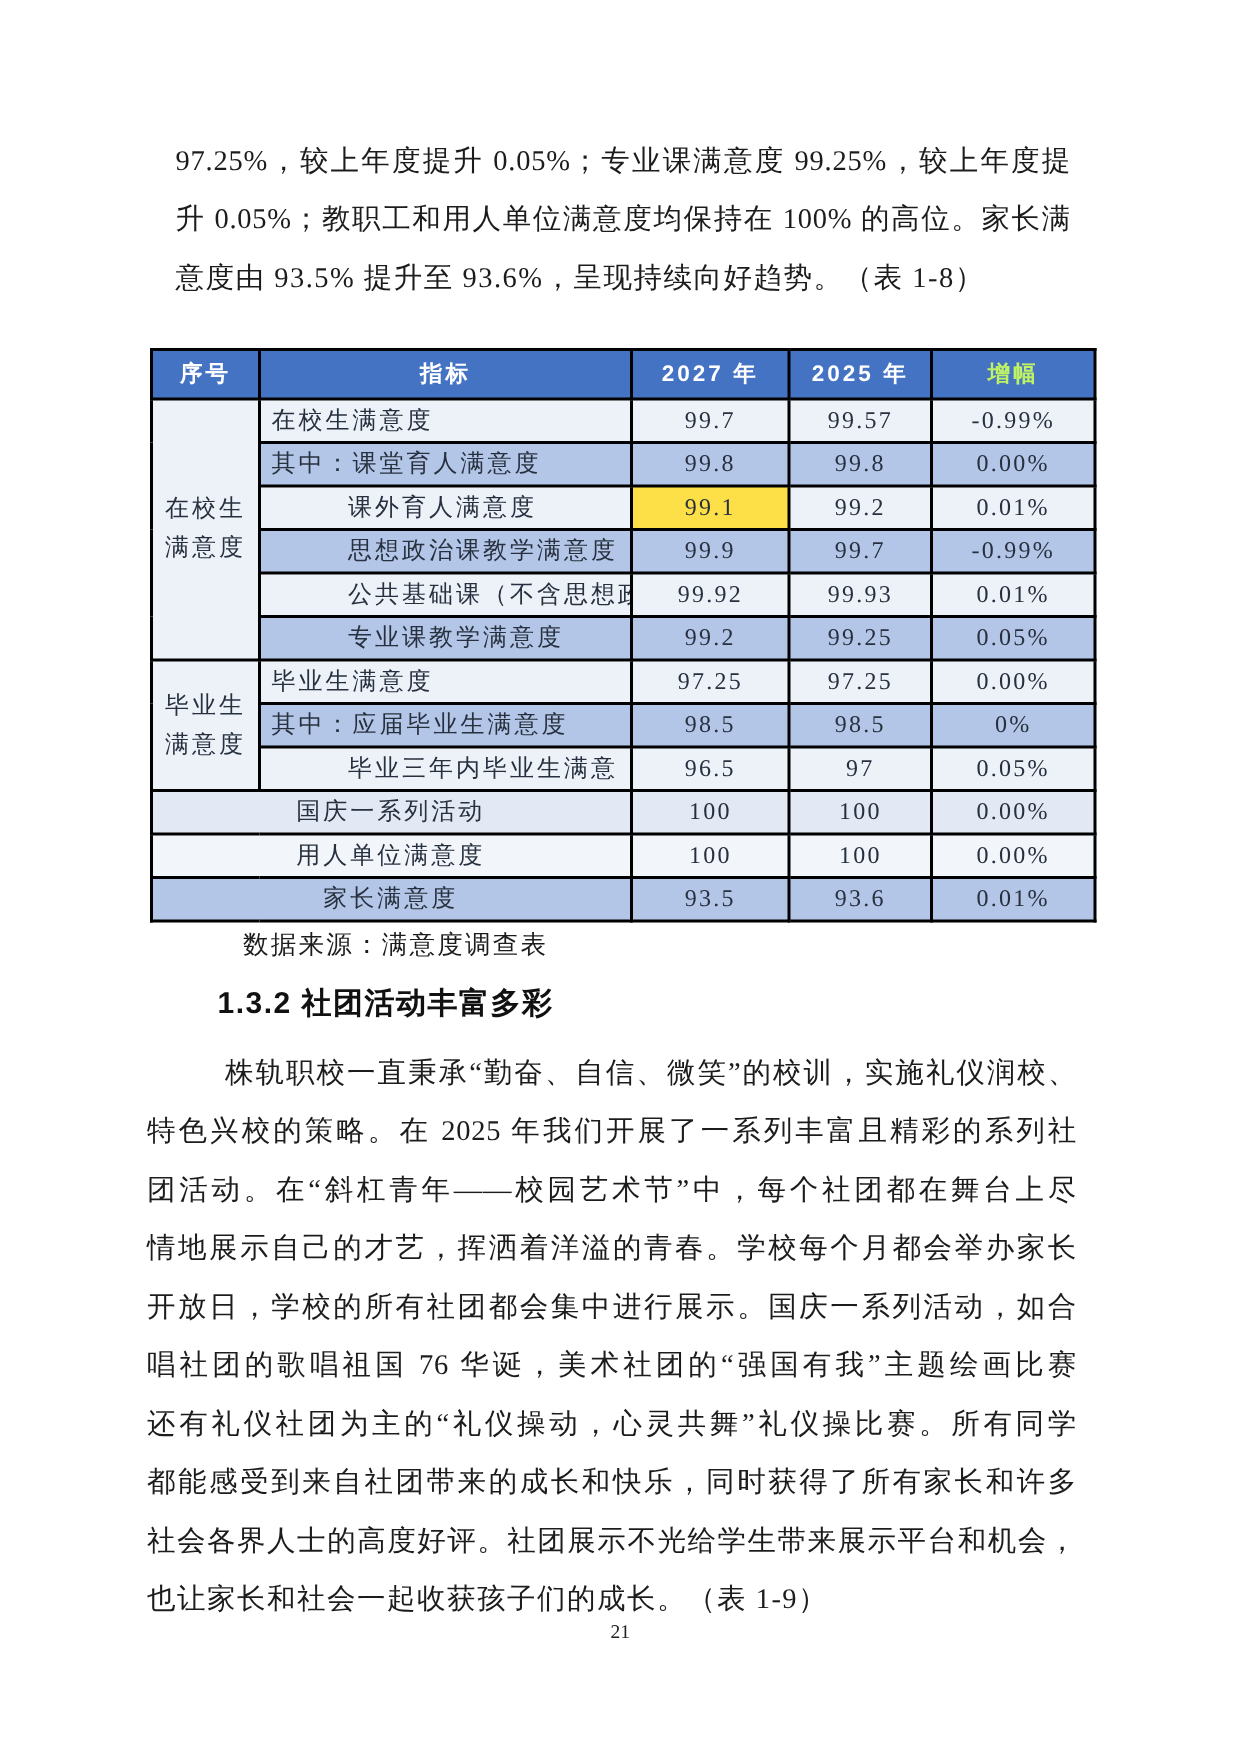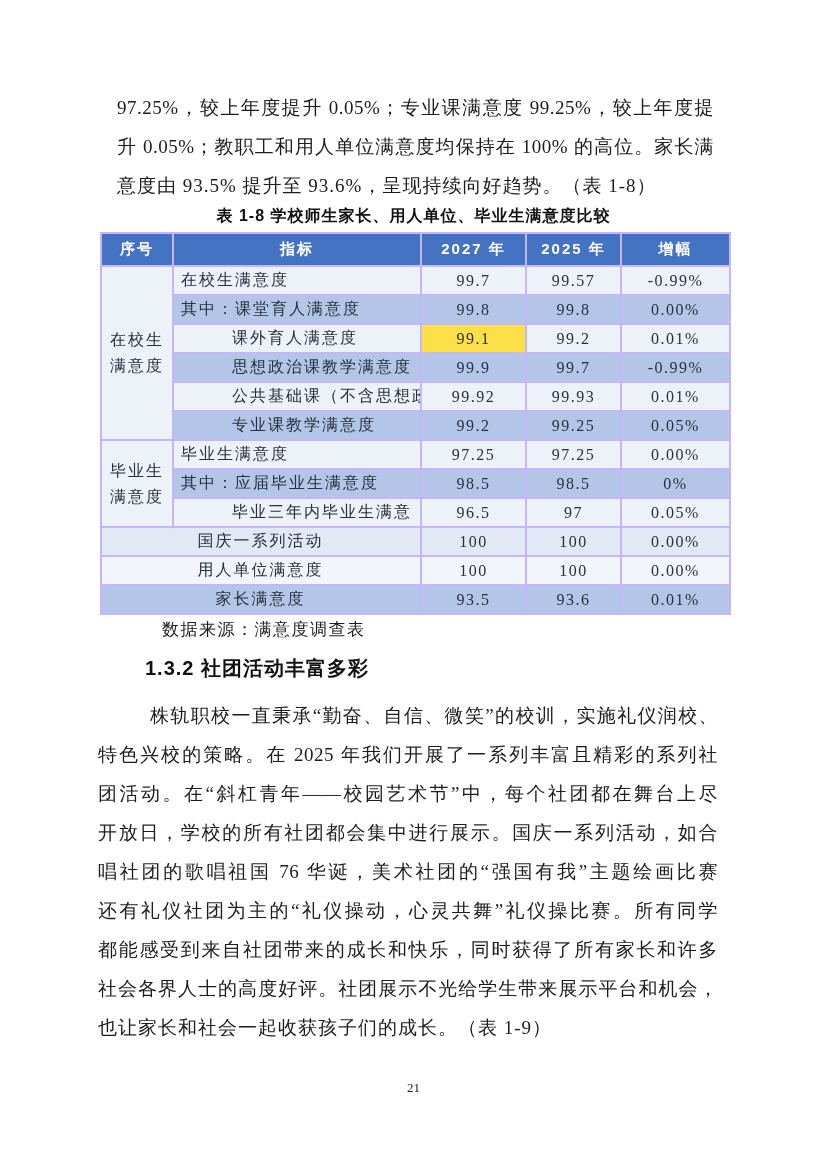--- a/index.html
+++ b/index.html
@@ -32,21 +32,21 @@
   .sat-table {
     position: absolute; left: 100px; top: 232px;
     width: 629px; table-layout: fixed;
     border-collapse: collapse; border-spacing: 0;
   }
   .sat-table col.c-seq    { width: 72px; }
   .sat-table col.c-ind    { width: 248px; }
   .sat-table col.c-2024   { width: 105px; }
   .sat-table col.c-2025   { width: 95px; }
   .sat-table col.c-change { width: 109px; }
-  .sat-table th, .sat-table td { border: 2px solid #c4b5fd; }
+  .sat-table th, .sat-table td { border: 2px solid #000000; }
   .sat-table th {
     height: 29px; font-family: "Liberation Sans", "DejaVu Sans", sans-serif;
     font-weight: bold; font-size: 15px; letter-spacing: 2px; text-align: center;
   }
   .sat-table td { height: 25px; font-size: 16px; color: #27303f; }
   .group-cell {
     text-align: center; letter-spacing: 2px; padding: 0 6px;
     line-height: 26px; word-break: break-all;
   }
   .indicator-cell {
@@ -80,37 +80,36 @@
 <body>
 
 <div class="page">
 
   <div class="para para1" id="para1">
       <div class="line">97.25%，较上年度提升 0.05%；专业课满意度 99.25%，较上年度提</div>
       <div class="line">升 0.05%；教职工和用人单位满意度均保持在 100% 的高位。家长满</div>
       <div class="line last">意度由 93.5% 提升至 93.6%，呈现持续向好趋势。（表 1-8）</div>
     </div>
 
-  <div class="table-title">表 1-8 学校师生家长、用人单位、毕业生满意度比较</div>
 
   <table class="sat-table">
     <colgroup>
       <col class="c-seq">
         <col class="c-ind">
         <col class="c-2024">
         <col class="c-2025">
         <col class="c-change">
     </colgroup>
     <thead>
       <tr>
         <th style="background: rgb(69, 115, 196); color: rgb(255, 255, 255);">序号</th>
         <th style="background: rgb(69, 115, 196); color: rgb(255, 255, 255);">指标</th>
         <th style="background: rgb(69, 115, 196); color: rgb(255, 255, 255);">2027 年</th>
         <th style="background: rgb(69, 115, 196); color: rgb(255, 255, 255);">2025 年</th>
-        <th style="background: rgb(69, 115, 196); color: #ffffff;">增幅</th>
+        <th style="background: rgb(69, 115, 196); color: #bef264;">增幅</th>
       </tr>
     </thead>
     <tbody id="table-body">
         <tr>
           <td rowspan="6" class="group-cell" style="background: rgb(237, 241, 248);">在校生满意度</td>
           <td class="indicator-cell" style="background: rgb(237, 241, 248);">在校生满意度</td>
           <td class="num-cell" style="background: rgb(237, 241, 248);">99.7</td>
           <td class="num-cell" style="background: rgb(237, 241, 248);">99.57</td>
           <td class="num-cell" style="background: rgb(237, 241, 248);">-0.99%</td>
         </tr>
@@ -185,20 +184,21 @@
   </table>
 
   <div class="source">数据来源：满意度调查表</div>
 
   <div class="heading">1.3.2 社团活动丰富多彩</div>
 
   <div class="para para2" id="para2">
       <div class="line fl-indent">株轨职校一直秉承“勤奋、自信、微笑”的校训，实施礼仪润校、</div>
       <div class="line">特色兴校的策略。在 2025 年我们开展了一系列丰富且精彩的系列社</div>
       <div class="line">团活动。在“斜杠青年——校园艺术节”中，每个社团都在舞台上尽</div>
+      <div class="line">情地展示自己的才艺，挥洒着洋溢的青春。学校每个月都会举办家长</div>
       <div class="line">开放日，学校的所有社团都会集中进行展示。国庆一系列活动，如合</div>
       <div class="line">唱社团的歌唱祖国 76 华诞，美术社团的“强国有我”主题绘画比赛</div>
       <div class="line">还有礼仪社团为主的“礼仪操动，心灵共舞”礼仪操比赛。所有同学</div>
       <div class="line">都能感受到来自社团带来的成长和快乐，同时获得了所有家长和许多</div>
       <div class="line">社会各界人士的高度好评。社团展示不光给学生带来展示平台和机会，</div>
       <div class="line last">也让家长和社会一起收获孩子们的成长。（表 1-9）</div>
     </div>
 
   <div class="page-number">21</div>
 

